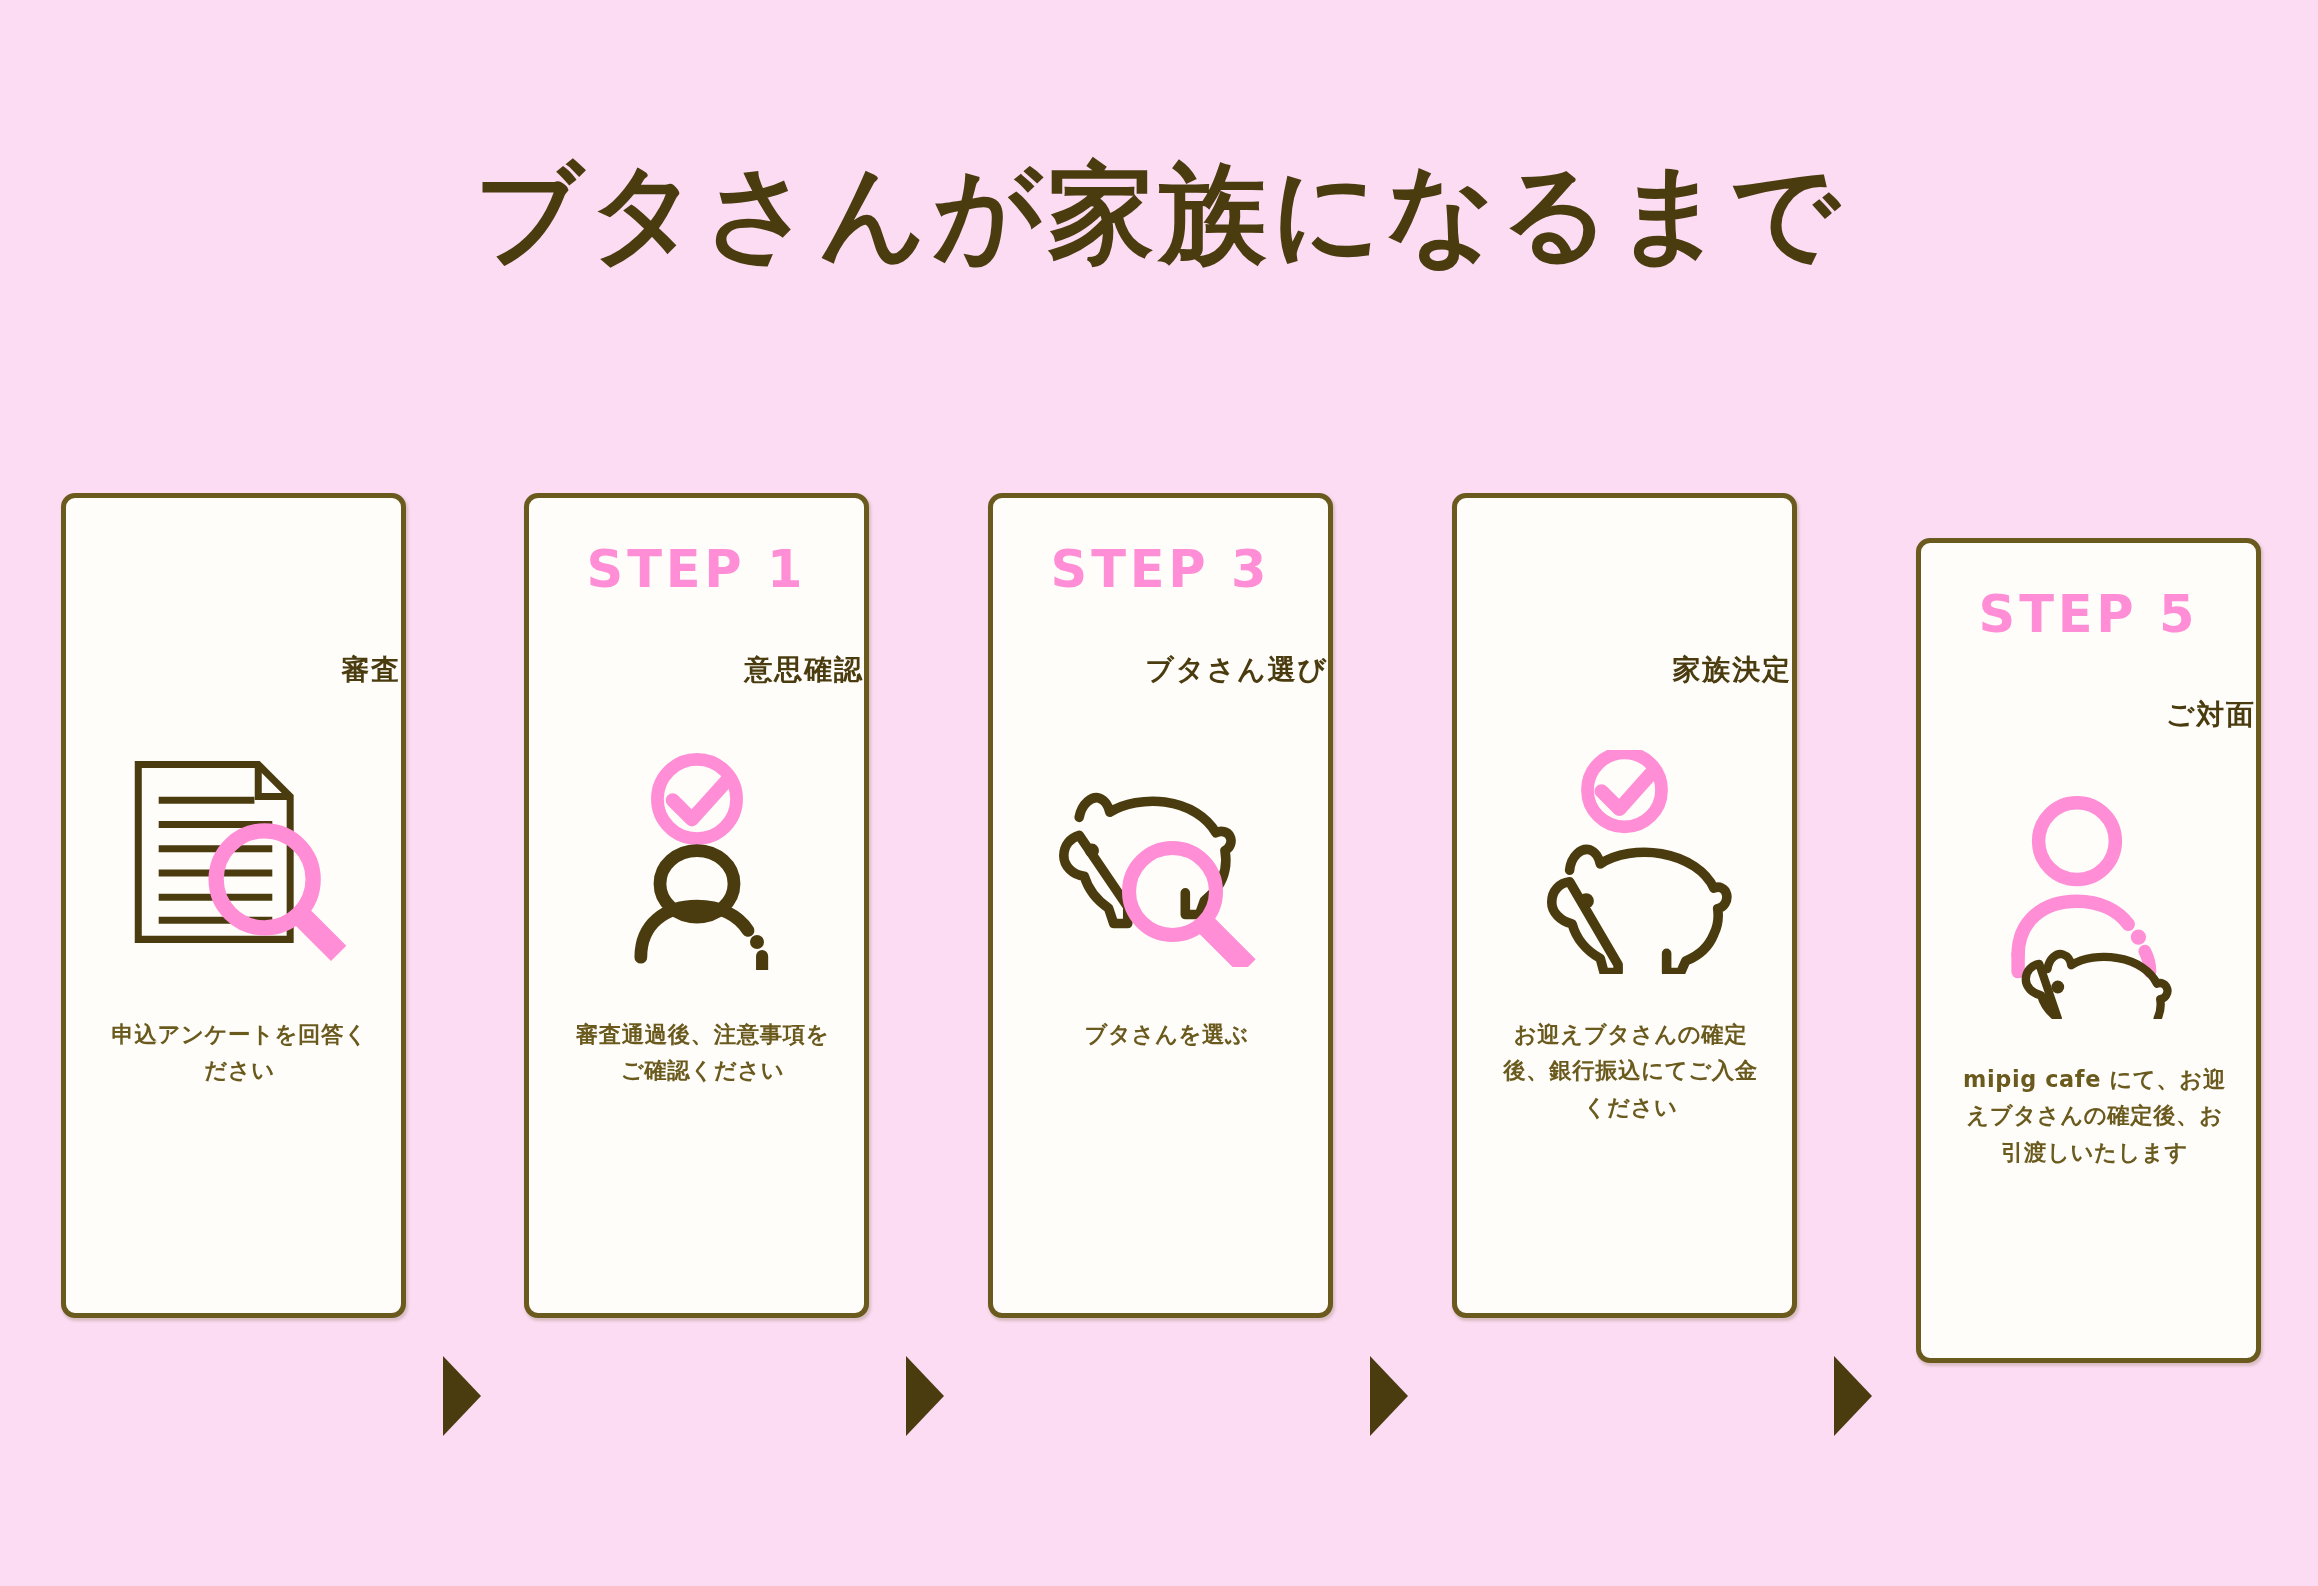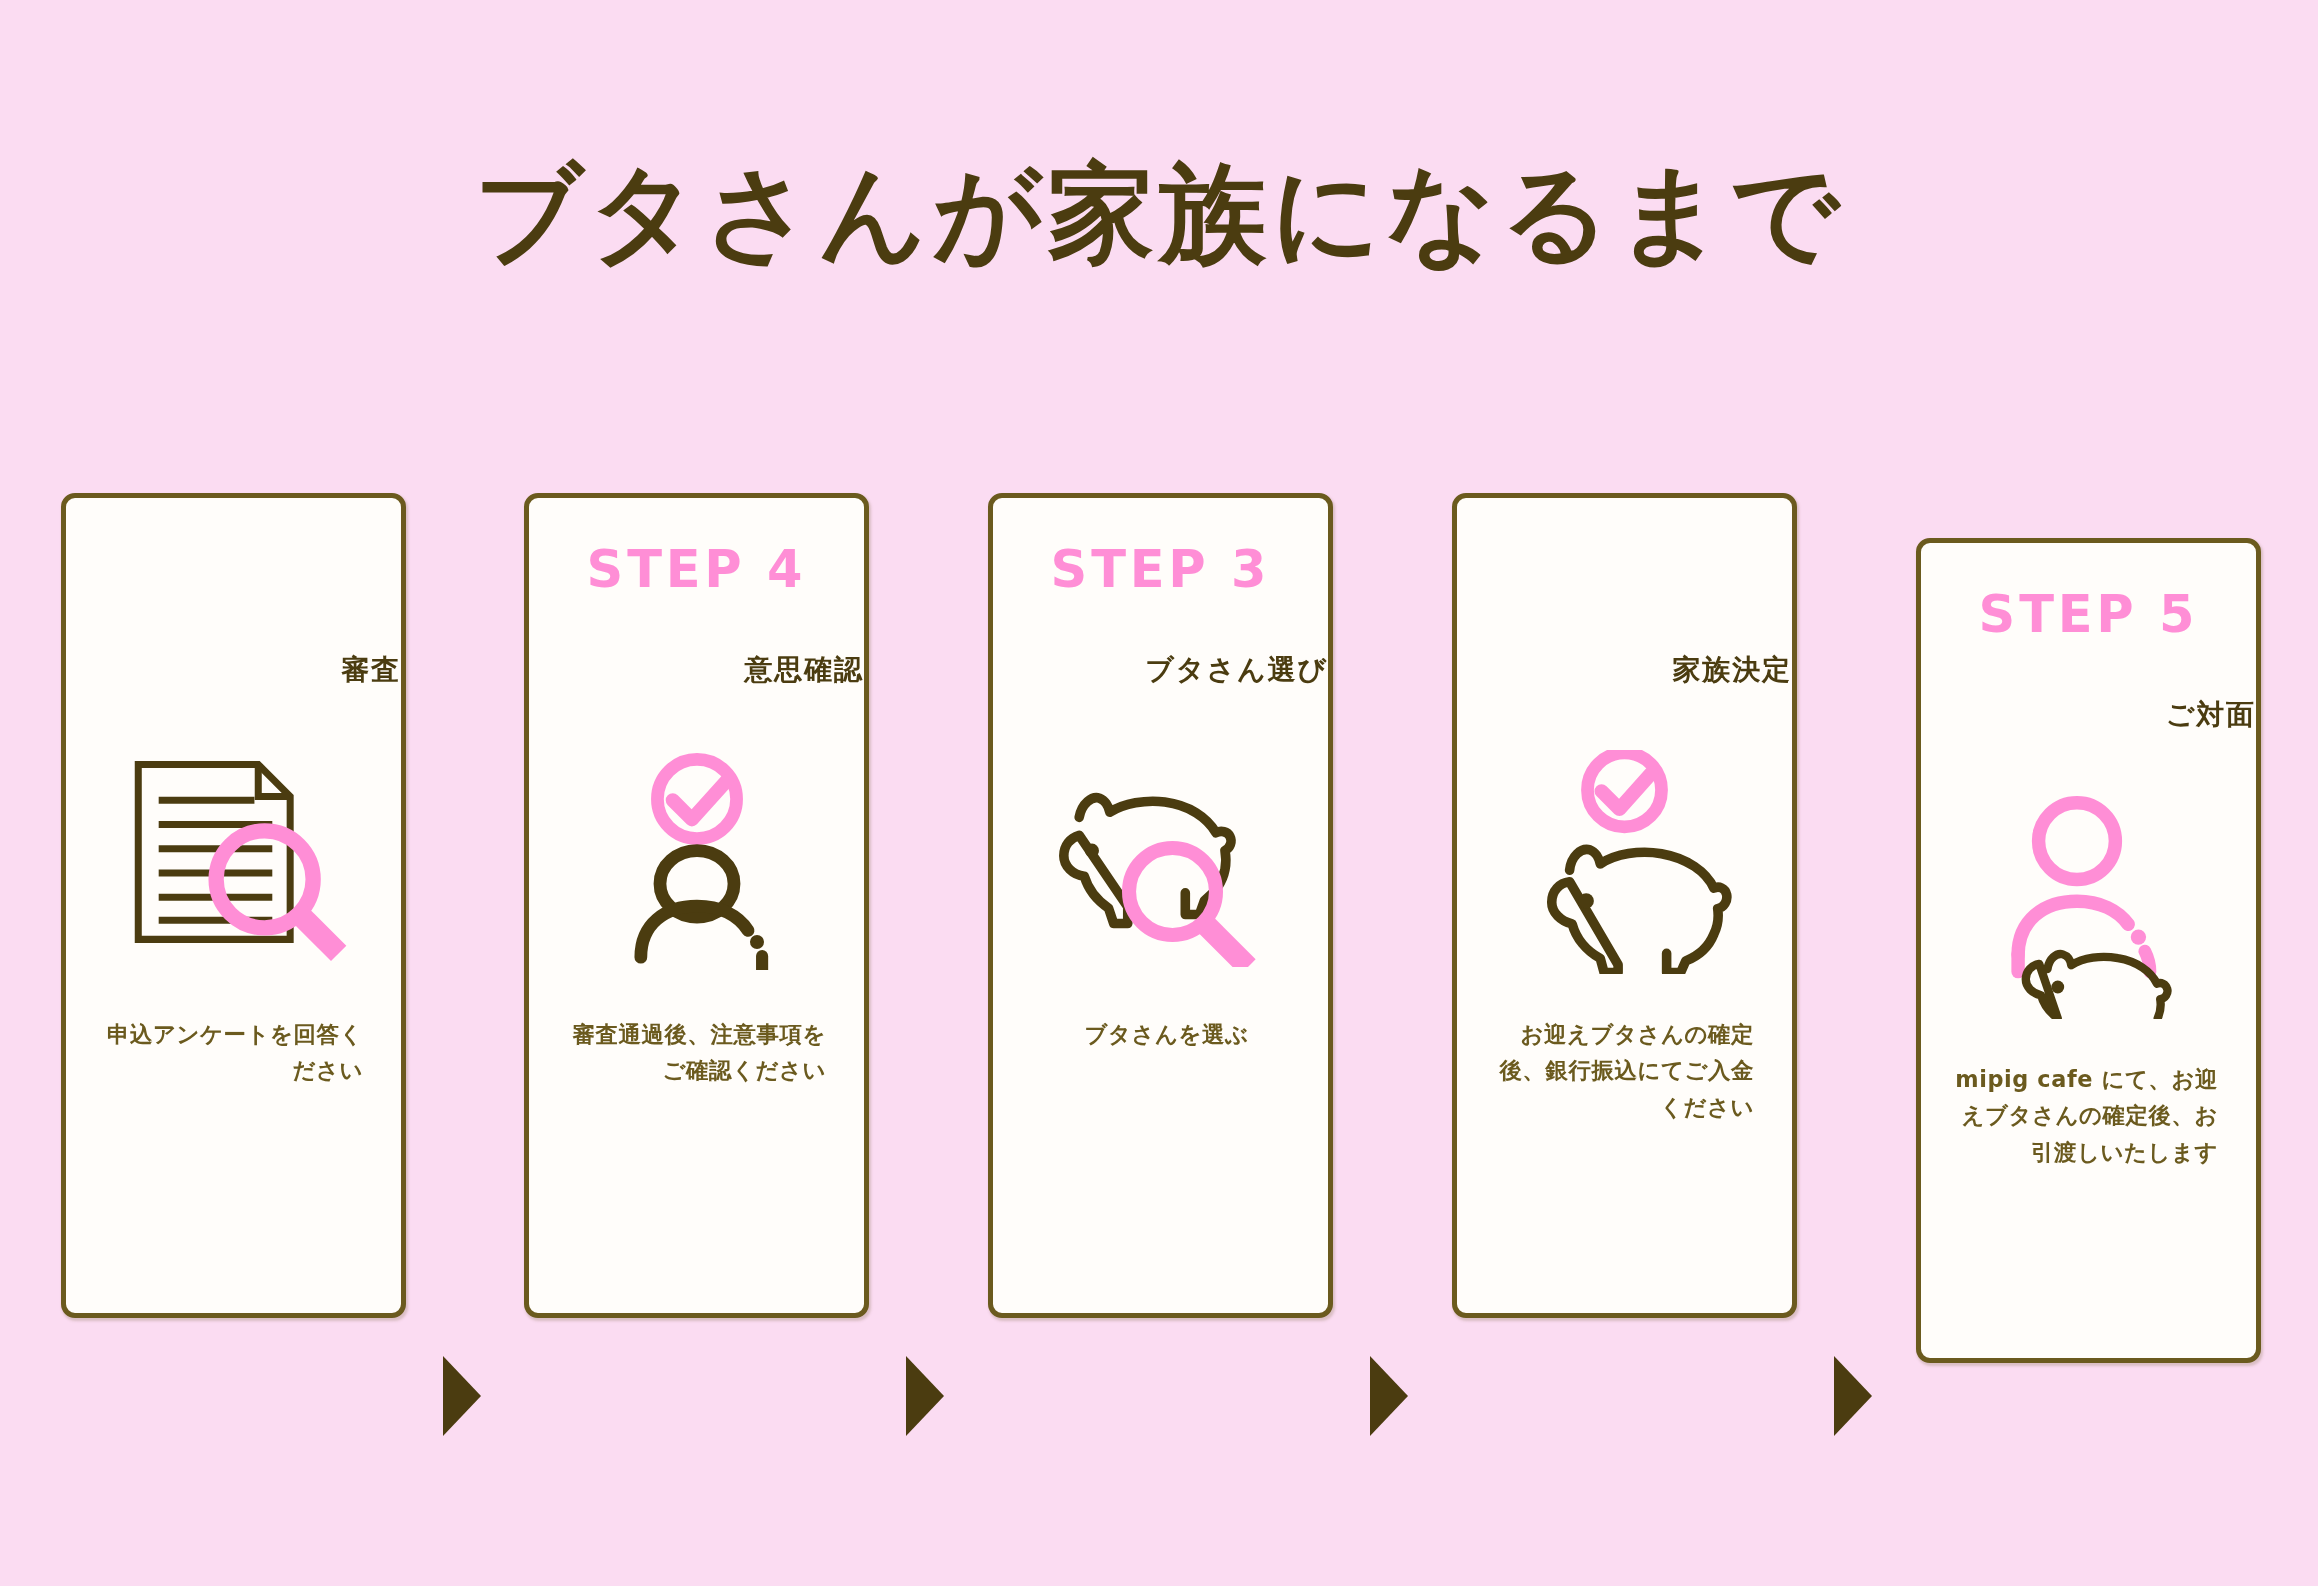--- a/index.html
+++ b/index.html
@@ -92,28 +92,28 @@
     width: 100%;
     height: 243px;
     display: flex;
     align-items: center;
     justify-content: center;
   }
 
   .step-body {
     position: absolute;
     top: 518px;
-    left: 22px;
+    left: 36px;
     width: 275px;
     font-size: 22.4px;
     font-weight: 700;
     line-height: 1.62;
     color: #6b5a1e;
     letter-spacing: 0.6px;
-    text-align: right;
+    text-align: center;
     font-family: "DejaVu Sans", "Liberation Sans", sans-serif;
   }
   .step-body.centered { text-align: center; left: 25.6px; width: 296px; }
 
   
   .arrow {
     position: absolute;
     top: 863px;
     width: 0;
     height: 0;
@@ -150,21 +150,21 @@
           </g>
           <circle cx="228" cy="198" r="76" stroke="#FF8ED6" stroke-width="24" fill="none"></circle>
           <line x1="282" y1="252" x2="344" y2="314" stroke="#FF8ED6" stroke-width="34" stroke-linecap="butt"></line>
         </svg>
       </span>
     </div>
     <div class="step-body">申込アンケートを回答ください</div>
   </div>
 
   <div class="step-card c2">
-    <div class="step-label">STEP 4</div>
+    <div class="step-label">STEP 1</div>
     <div class="step-subtitle">意思確認</div>
     <div class="step-icon">
       <span>
         <svg width="192" height="217" viewBox="0 0 300 340" fill="none" xmlns="http://www.w3.org/2000/svg">
           <circle cx="150" cy="72" r="62" stroke="#FF8ED6" stroke-width="20" fill="none"></circle>
           <path d="M112 74 L142 104 L196 44" stroke="#FF8ED6" stroke-width="22" stroke-linecap="round" stroke-linejoin="round" fill="none"></path>
           <ellipse cx="150" cy="205" rx="58" ry="52" stroke="#4B3C10" stroke-width="20" fill="none"></ellipse>
           <path d="M62 320 C62 268 100 240 150 240 C186 240 214 254 230 278" stroke="#4B3C10" stroke-width="20" stroke-linecap="round" fill="none"></path>
           <circle cx="244" cy="296" r="11" fill="#4B3C10"></circle>
           <path d="M252 318 C252 330 252 338 252 344" stroke="#4B3C10" stroke-width="19" stroke-linecap="round" fill="none"></path>

